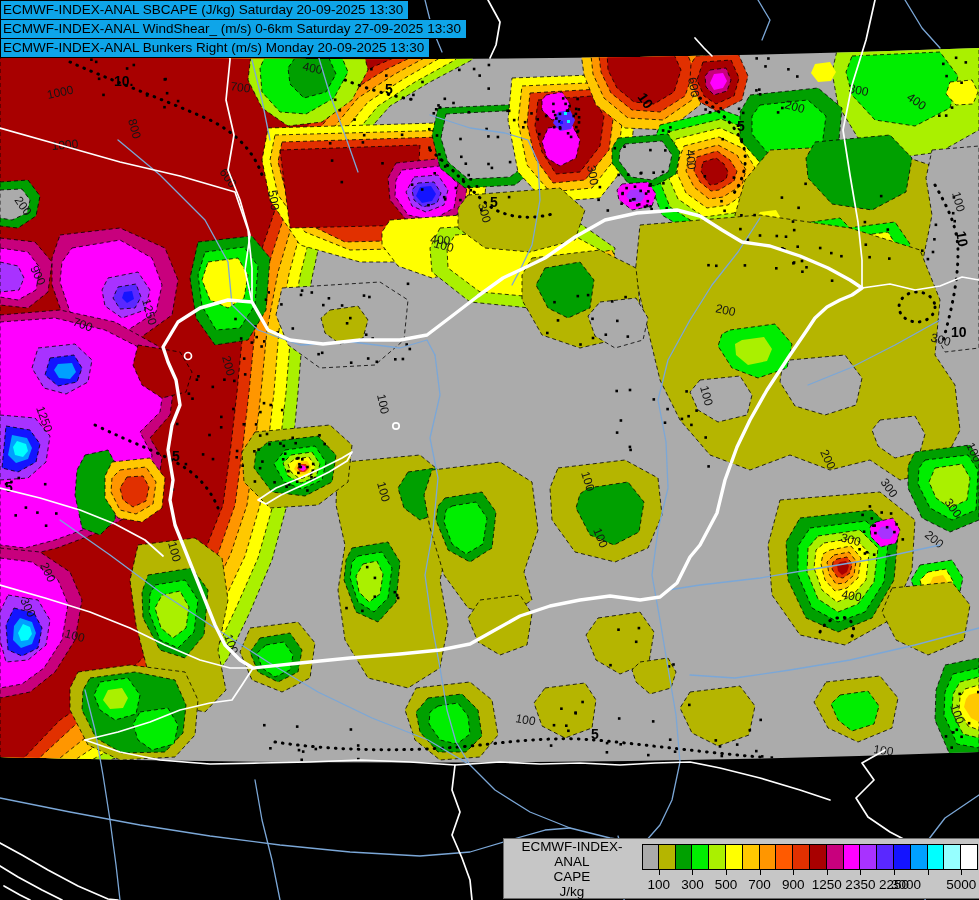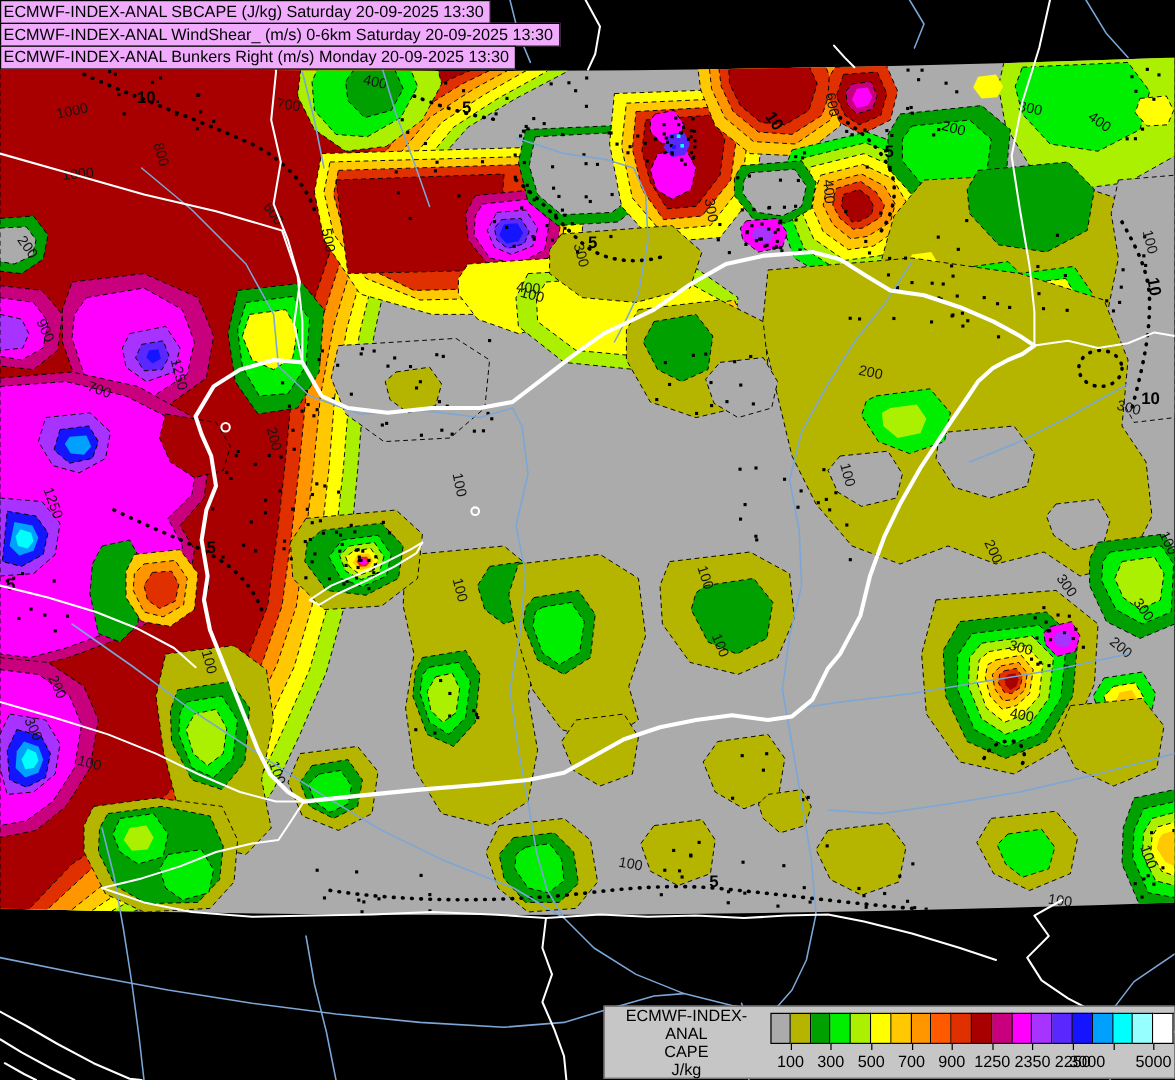--- a/index.html
+++ b/index.html
@@ -16,21 +16,21 @@
   .ct{stroke:#000;stroke-width:.8;stroke-dasharray:4 3;stroke-linejoin:round;}
   .noct{stroke:none;}
   .riv{fill:none;stroke:var(--c-river);stroke-width:1.3;stroke-linecap:round;stroke-linejoin:round;}
   .bor{fill:none;stroke:var(--c-white);stroke-width:1.7;stroke-linecap:round;stroke-linejoin:round;}
   .borH{stroke-width:3.4;}
   .shear{fill:none;stroke:#000;stroke-width:3;stroke-dasharray:.6 7;stroke-linecap:round;}
   .clab{font-size:12px;fill:#151515;}
   .slab{font-size:14px;font-weight:bold;fill:#000;}
   .mk{fill:#000;}
   
-  .titlebox{position:absolute;left:0;background:#f0abfc;border:1px solid #000;
+  .titlebox{position:absolute;left:0;background:#0ea5e9;border:1px solid #000;
             font-size:13.5px;line-height:17px;color:#000;padding:0 5px 1px 2px;white-space:nowrap;}
   #legend{position:absolute;background:#c6c6c6;border:1px solid #6a6a6a;}
   #legend-textcol{position:absolute;left:0;top:0;width:136px;height:100%;text-align:center;
                   font-size:13.5px;color:#000;}
   #legend-textcol div{margin-top:0;}
   #colorbar{position:absolute;display:flex;}
   .cbcell{height:100%;border:1px solid #000;border-left:none;box-sizing:border-box;}
   .cbcell:first-child{border-left:1px solid #000;}
   .cbtick{position:absolute;width:1px;height:5px;background:#000;}
   .cblab{position:absolute;transform:translateX(-50%);font-size:13.5px;color:#000;}
@@ -792,21 +792,21 @@
     <path class="bor" d="M488,0 500,22 496,45 490,58"></path>
     <path class="bor" d="M695,38 704,48 712,56"></path>
     <path class="bor" d="M258,500 276,488 300,478 322,468 342,458 352,452 347,461 329,472 305,484 281,495 266,504 Z"></path>
     <circle class="bor" cx="396" cy="426" r="3.2"></circle>
     <circle class="bor" cx="188" cy="356" r="3.5"></circle>
   </g>
 </svg>
 
 <div>
   <div class="titlebox" style="top:0;">ECMWF-INDEX-ANAL SBCAPE (J/kg) Saturday 20-09-2025 13:30</div>
-  <div class="titlebox" style="top:19px;">ECMWF-INDEX-ANAL WindShear_ (m/s) 0-6km Saturday 20-09-2025 13:30</div>
+  <div class="titlebox" style="top:19px;">ECMWF-INDEX-ANAL WindShear_ (m/s) 0-6km Saturday 27-09-2025 13:30</div>
   <div class="titlebox" style="top:38px;">ECMWF-INDEX-ANAL Bunkers Right (m/s) Monday 20-09-2025 13:30</div>
 </div>
 
 <div id="legend" style="left:503px;top:838px;width:475px;height:59px;">
   <div id="legend-textcol">
     <div>ECMWF-INDEX-ANAL</div>
     <div>CAPE</div>
     <div>J/kg</div>
   </div>
   <div id="colorbar" style="left:138px;top:5px;width:336px;height:26px;">

